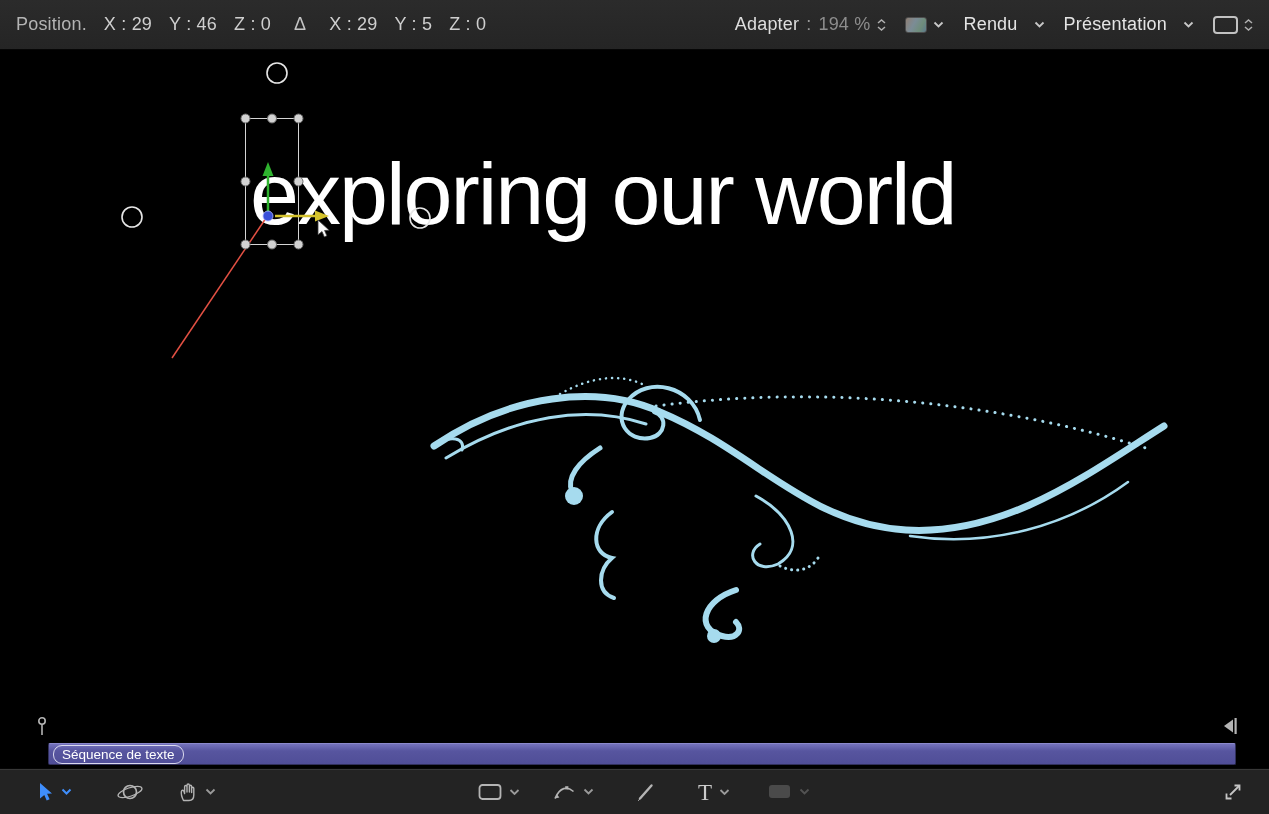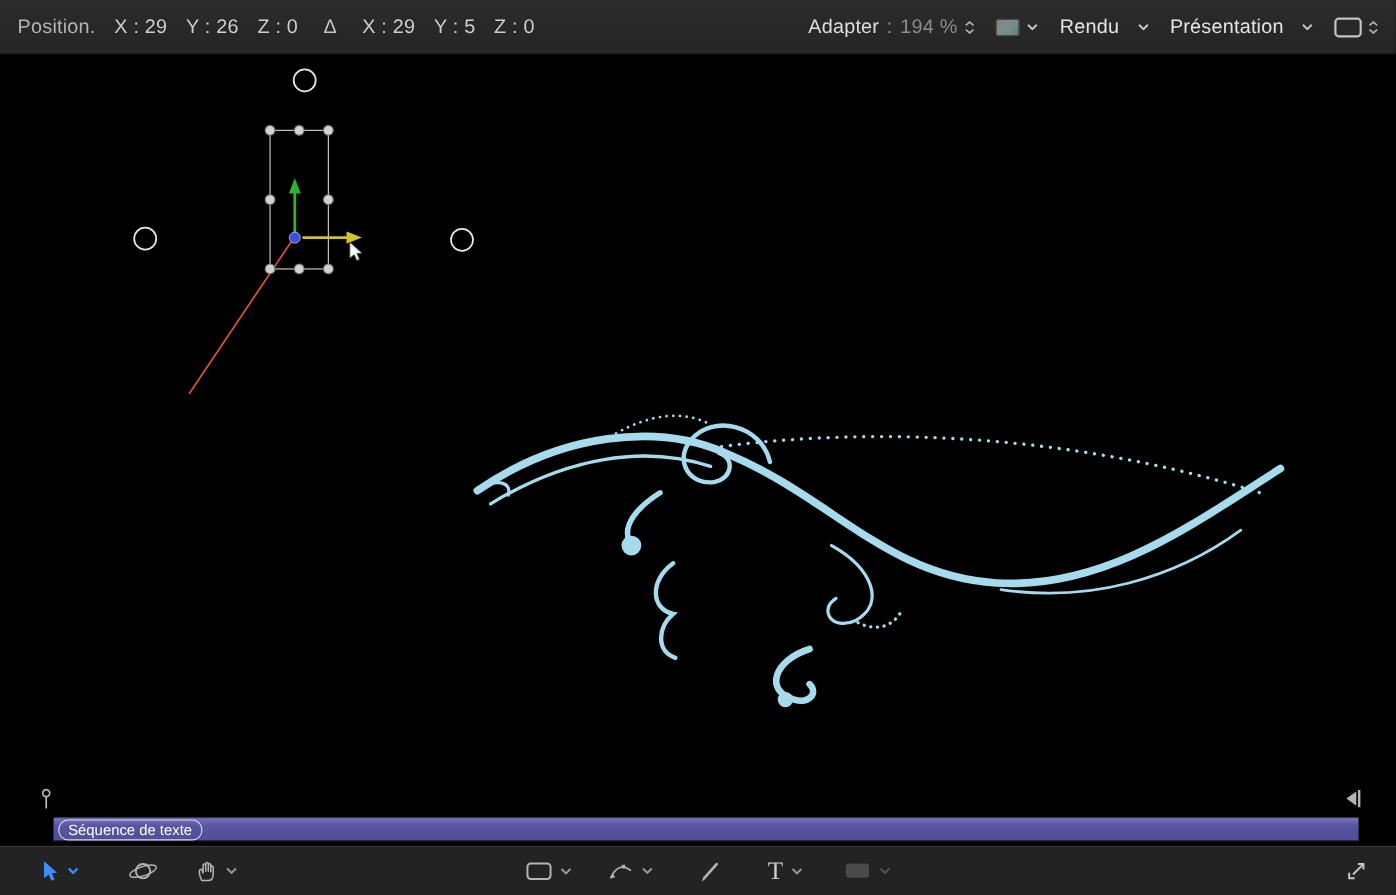--- a/index.html
+++ b/index.html
@@ -81,21 +81,21 @@
 </style>
 </head>
 <body>
 
 <div class="app">
 
   <header class="topbar">
     <div class="pos-group">
       <span class="lbl">Position.</span>
       <span>X : 29</span>
-      <span>Y : 26</span>
+      <span>Y : 46</span>
       <span>Z : 0</span>
       <span class="delta">Δ</span>
       <span>X : 29</span>
       <span>Y : 5</span>
       <span>Z : 0</span>
     </div>
 
     <div class="tb-right">
       <div class="zoom-group">
         <span class="zlabel">Adapter</span>
@@ -140,20 +140,21 @@
             </svg>
           <svg width="9" height="5">
               <path d="M1 1 L4.5 4 L8 1" stroke="#b0b0b0" stroke-width="1.5" fill="none"></path>
             </svg>
         </span>
       </div>
     </div>
   </header>
 
   <div class="canvas">
+    <div class="canvas-title">exploring our world</div>
 
     <svg class="overlay" viewBox="0 0 1269 662">
 
       <g stroke="#a6dbee" fill="none" stroke-linecap="round">
         <path d="M434,396 C510,344 598,334 660,362 C756,402 806,474 906,480 C1006,486 1088,424 1164,376" stroke-width="7"></path>
         <path d="M446,408 C515,366 585,354 646,374" stroke-width="3"></path>
         <path d="M656,356 C810,336 990,348 1152,400" stroke-width="3" stroke-dasharray="0.1 8"></path>
         <path d="M560,344 C592,326 620,324 642,334" stroke-width="2.5" stroke-dasharray="0.1 6"></path>
         <path d="M700,370 C692,336 648,326 628,350 C612,370 628,392 650,388 C666,385 668,366 654,362" stroke-width="4"></path>
         <path d="M600,398 C578,412 566,428 572,442" stroke-width="5"></path>

